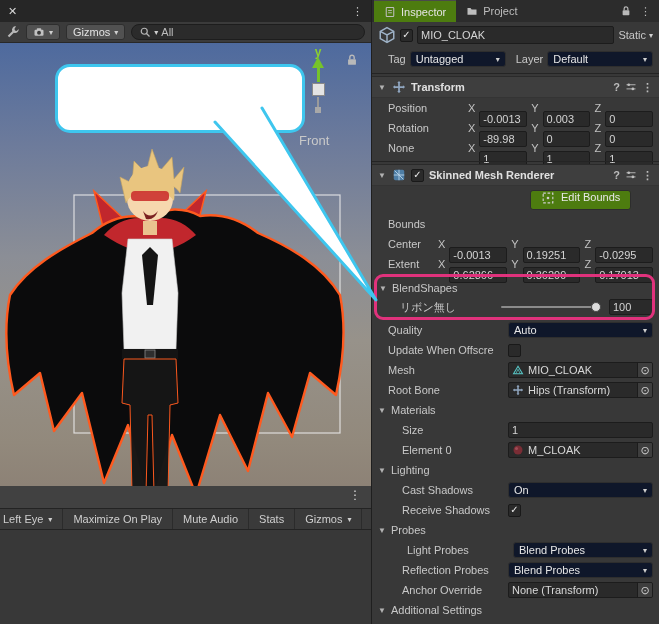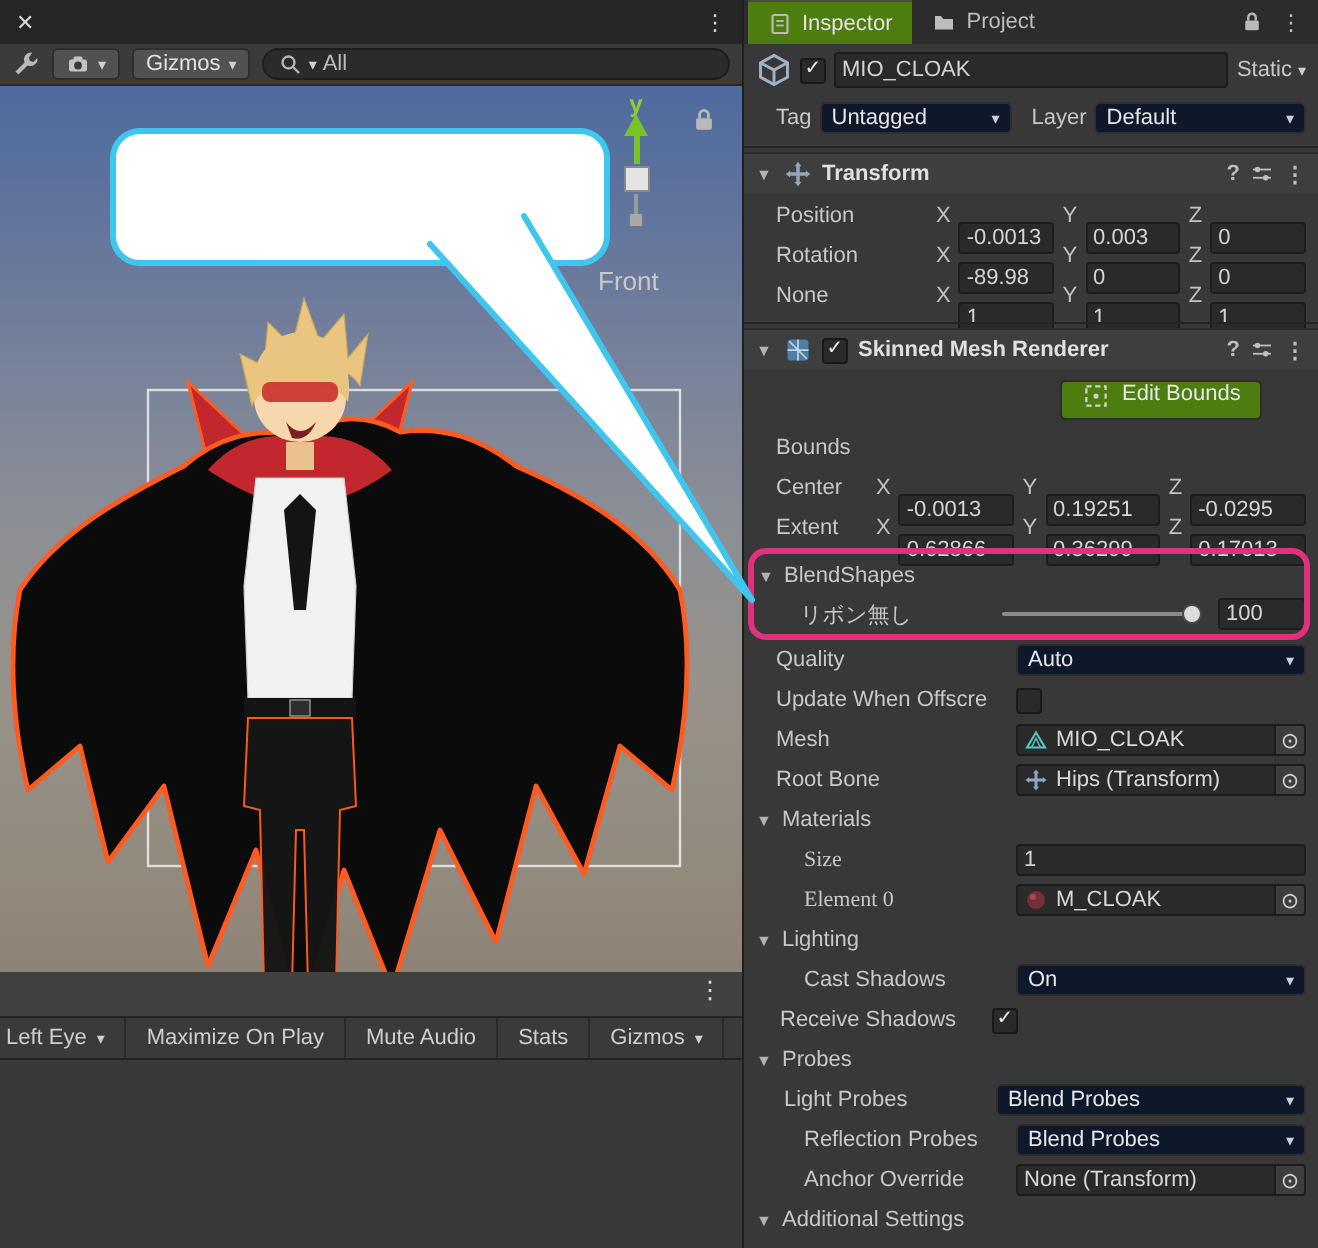--- a/index.html
+++ b/index.html
@@ -66,21 +66,21 @@
   .objf { background:#2a2a2a; border:1px solid #1c1c1c; border-radius:2px; height:16px; display:flex; align-items:center; gap:4px; padding-left:3px; color:#d8d8d8; overflow:hidden; white-space:nowrap; }
   .objf .picker { margin-left:auto; width:15px; height:100%; background:#3e3e3e; border-left:1px solid #1c1c1c; display:flex; align-items:center; justify-content:center; color:#cfcfcf; font-size:11px; }
   .cb { width:13px; height:13px; background:#2a2a2a; border:1px solid #191919; border-radius:2px; display:flex; align-items:center; justify-content:center; color:#eaeaea; font-size:10px; line-height:10px; flex:0 0 auto; }
 
   .lbl78 { flex:0 0 76px; overflow:hidden; white-space:nowrap; }
   .lbl118 { flex:0 0 116px; overflow:hidden; white-space:nowrap; }
   .ax { flex:0 0 auto; color:#c2c2c2; }
   .axf { flex:1 1 0; min-width:0;margin-top:21px; }
   .bnd { padding-left:16px; }
   .bnd .lblb { flex:0 0 46px; overflow:hidden; white-space:nowrap; }
-  .ind { margin-left:14px; flex:0 0 102px; overflow:hidden; white-space:nowrap;font-family:Liberation Serif, serif; }
+  .ind { margin-left:14px; flex:0 0 102px; overflow:hidden; white-space:nowrap; }
   .foldrow { padding-left:5px; }
   .grow { flex:1 1 0; min-width:0; }
 
   .ebtn { margin-left:152px; height:20px; background:#4d7c0f; border:1px solid #2d2d2d; border-radius:3px; display:flex; align-items:flex-start; gap:6px; padding:0 10px; color:#e8e8e8; }
 
   .blend-wrap { position:relative; padding:5px 0 3px; }
   .pinkbox { position:absolute; top:0px; bottom:0px; left:2px; right:4px; border:3px solid #e0327c; border-radius:9px; pointer-events:none; z-index:5; }
   .slider-row { height:20px; display:flex; align-items:center; padding:0 6px 0 28px; gap:5px; }
   .slbl { flex:0 0 92px; overflow:hidden; white-space:nowrap; }
   .slider { flex:1 1 0; position:relative; height:12px; margin:0 4px; }
@@ -474,30 +474,30 @@
         <span>Lighting</span>
       </div>
       <div class="irow r20">
         <span class="lbl118" style="margin-left:14px;flex-basis:102px">Cast Shadows</span>
         <span class="dd grow">
           <span>On</span>
           <span class="chev">▾</span>
         </span>
       </div>
       <div class="irow r20">
-        <span class="lbl118" style="margin-left:2px;flex-basis:102px">Receive Shadows</span>
+        <span class="lbl118" style="margin-left:14px;flex-basis:102px">Receive Shadows</span>
         <span class="cb">✓</span>
       </div>
 
       <div class="irow r20 foldrow">
         <span class="fold">▼</span>
         <span>Probes</span>
       </div>
       <div class="irow r20">
-        <span class="lbl118" style="margin-left:4px;flex-basis:102px">Light Probes</span>
+        <span class="lbl118" style="margin-left:19px;flex-basis:102px">Light Probes</span>
         <span class="dd grow">
           <span>Blend Probes</span>
           <span class="chev">▾</span>
         </span>
       </div>
       <div class="irow r20">
         <span class="lbl118" style="margin-left:14px;flex-basis:102px">Reflection Probes</span>
         <span class="dd grow">
           <span>Blend Probes</span>
           <span class="chev">▾</span>

